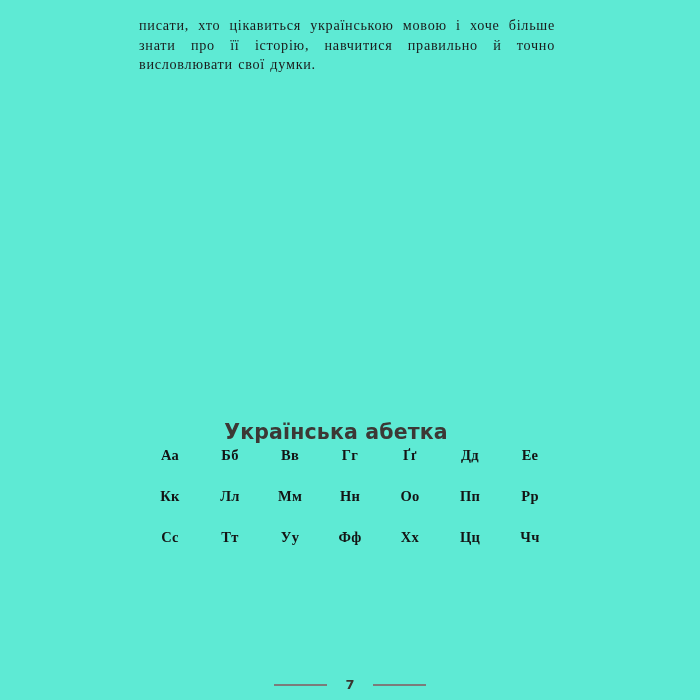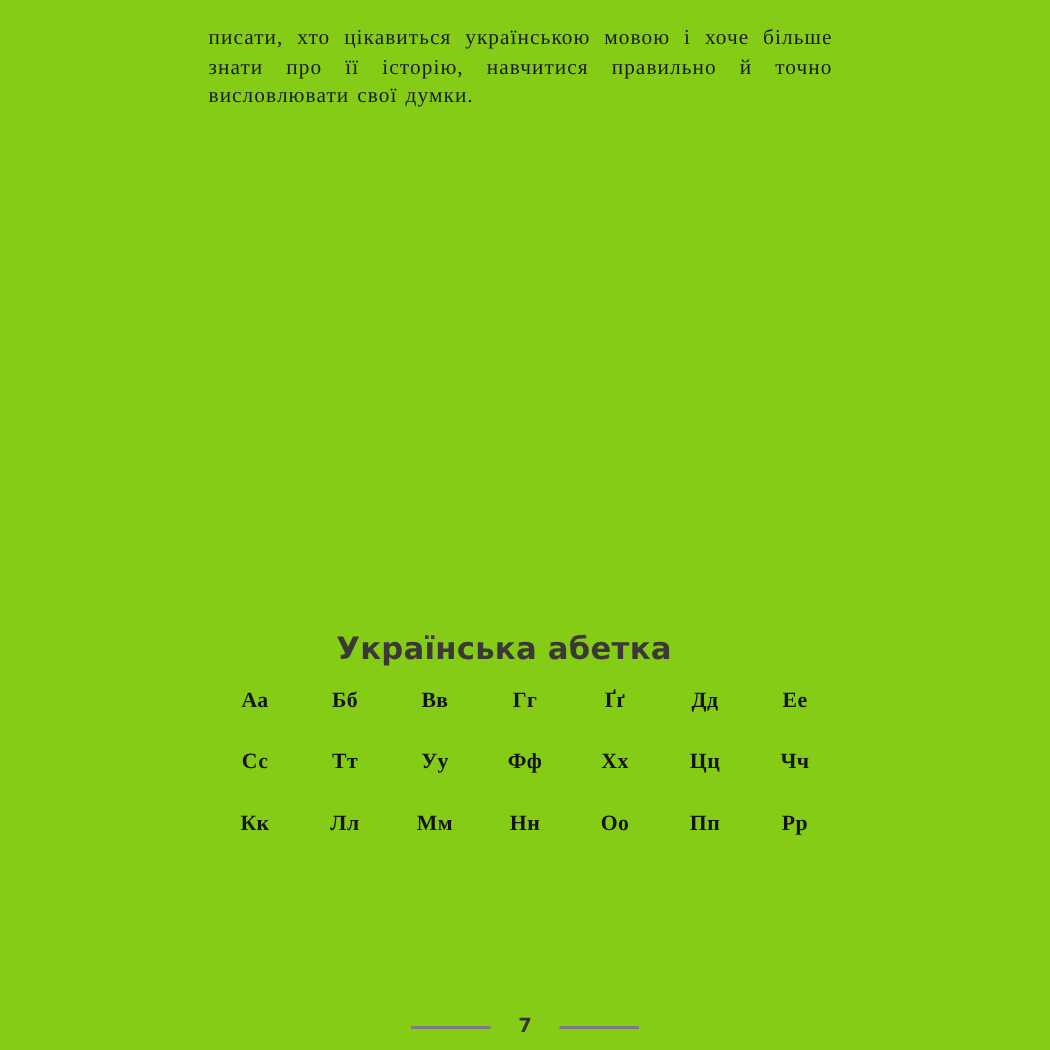--- a/index.html
+++ b/index.html
@@ -12,21 +12,21 @@
     height: 700px;
     overflow: hidden;
     font-family: "Liberation Serif", "DejaVu Serif", serif;
     color: #1a1a1a;
   }
 
   .page {
     position: relative;
     width: 700px;
     height: 700px;
-    background: #84cc16;
+    background: #5eead4;
   }
 
   
   .body-text {
     position: absolute;
     left: 139px;
     top: 2px;
     width: 416px;
     font-family: "Liberation Serif", "DejaVu Serif", serif;
     font-size: 14.2px;
@@ -56,21 +56,20 @@
   .alphabet-grid {
     position: absolute;
     left: 140px;
     top: 447px;
     width: 420px;
   }
 
   .alpha-row {
     display: flex;
     height: 41px;
-    align-items: center;
   }
 
   .alpha-cell {
     width: 60px;
     flex: 0 0 60px;
     text-align: center;
     font-family: "Liberation Serif", "DejaVu Serif", serif;
     font-size: 14.5px;
     font-weight: bold;
     letter-spacing: 0.3px;
@@ -121,37 +120,37 @@
       <span class="alpha-cell">Бб</span>
       <span class="alpha-cell">Вв</span>
       <span class="alpha-cell">Гг</span>
       <span class="alpha-cell">Ґґ</span>
       <span class="alpha-cell">Дд</span>
       <span class="alpha-cell">Ее</span>
     </div>
 
 
     <div class="alpha-row">
+      <span class="alpha-cell">Кк</span>
+      <span class="alpha-cell">Лл</span>
+      <span class="alpha-cell">Мм</span>
+      <span class="alpha-cell">Нн</span>
+      <span class="alpha-cell">Оо</span>
+      <span class="alpha-cell">Пп</span>
+      <span class="alpha-cell">Рр</span>
+    </div>
+
+    <div class="alpha-row">
       <span class="alpha-cell">Сс</span>
       <span class="alpha-cell">Тт</span>
       <span class="alpha-cell">Уу</span>
       <span class="alpha-cell">Фф</span>
       <span class="alpha-cell">Хх</span>
       <span class="alpha-cell">Цц</span>
       <span class="alpha-cell">Чч</span>
-    </div>
-
-    <div class="alpha-row">
-      <span class="alpha-cell">Кк</span>
-      <span class="alpha-cell">Лл</span>
-      <span class="alpha-cell">Мм</span>
-      <span class="alpha-cell">Нн</span>
-      <span class="alpha-cell">Оо</span>
-      <span class="alpha-cell">Пп</span>
-      <span class="alpha-cell">Рр</span>
     </div>
 
 
   </div>
 
   <div class="footer">
     <div class="footer-rule"></div>
     <div class="page-number">7</div>
     <div class="footer-rule"></div>
   </div>

